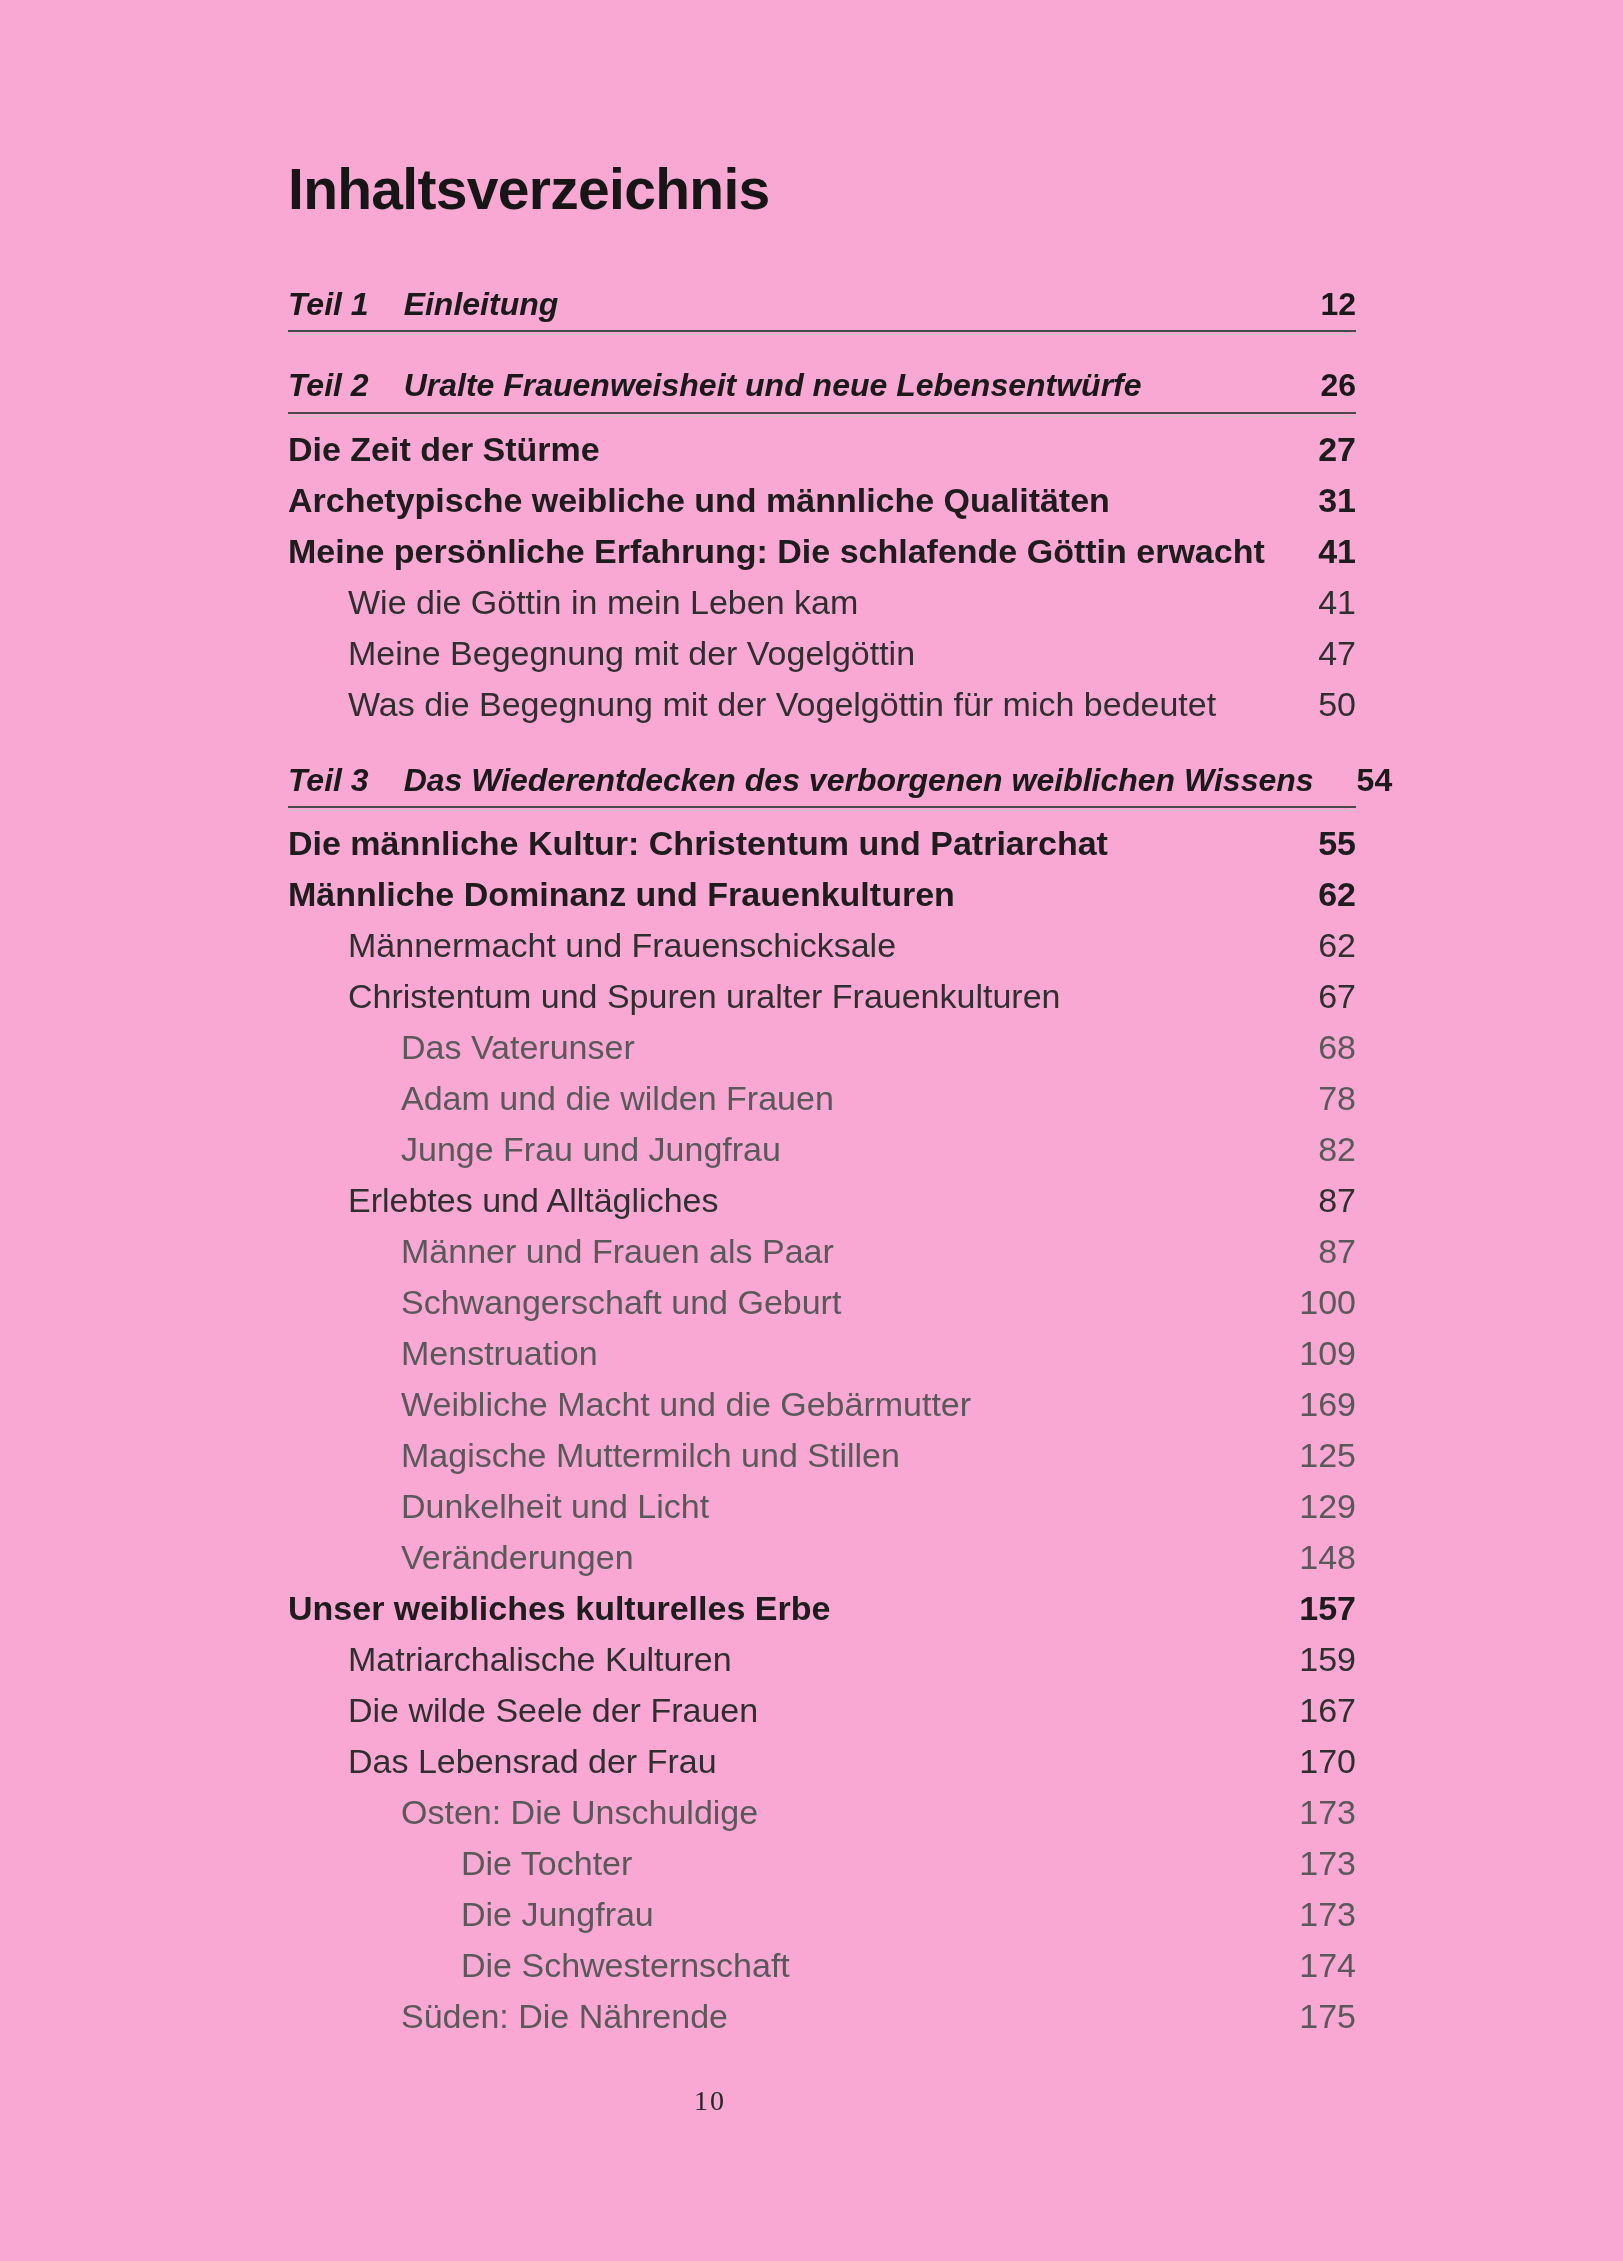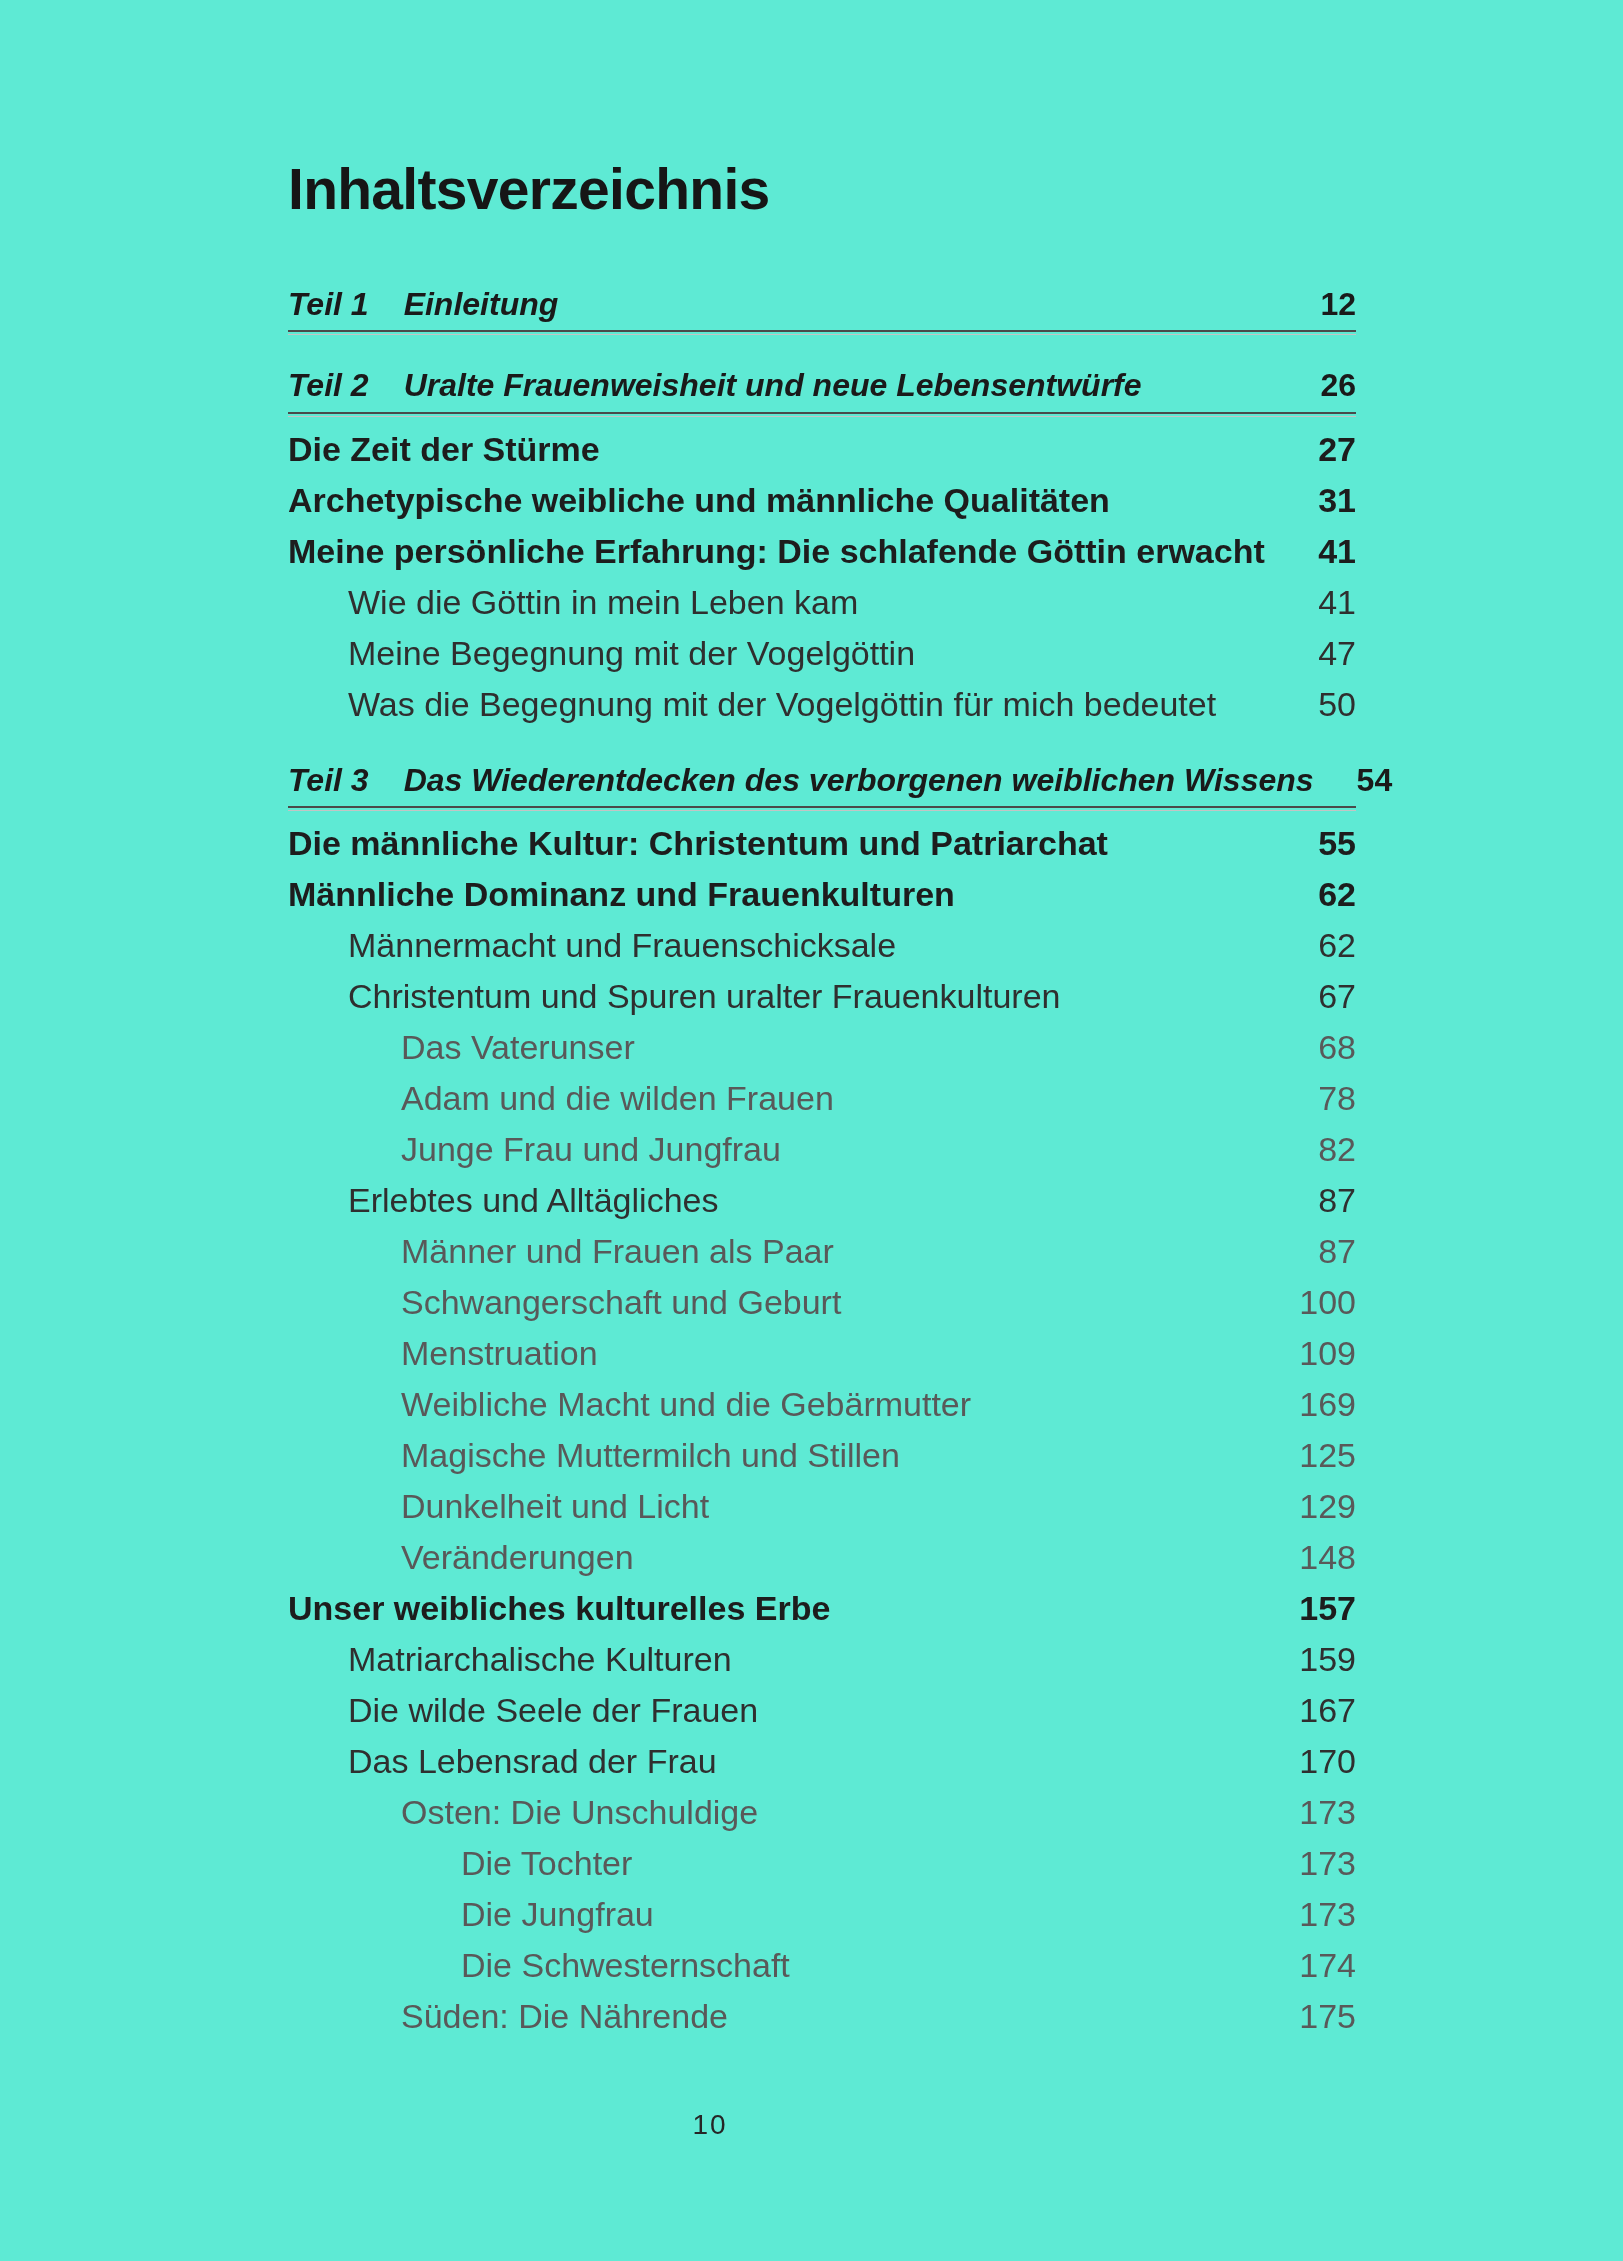--- a/index.html
+++ b/index.html
@@ -4,21 +4,21 @@
 <style>
   html, body {
     margin: 0;
     padding: 0;
     background: #ffffff;
   }
   .page {
     position: relative;
     width: 1624px;
     height: 2261px;
-    background: #5eead4;
+    background: #f9a8d4;
     font-family: "Liberation Sans", sans-serif;
     color: #1c1c1c;
     overflow: hidden;
   }
   .content {
     position: absolute;
     left: 288px;
     width: 1068px;
     top: 0;
   }
@@ -70,25 +70,24 @@
   .lvl1 { font-weight: 700; color: #1d1d1d; }
   .lvl2 { color: #2f2f2f; padding-left: 60px; }
   .lvl3 { color: #595959; padding-left: 113px; }
   .lvl4 { color: #595959; padding-left: 173px; }
   .footer {
     position: absolute;
     left: 0;
     width: 1420px;
     top: 2085px;
     text-align: center;
-    font-family: Liberation Sans, sans-serif;
+    font-family: Liberation Serif, serif;
     font-size: 28px;
     letter-spacing: 2px;
     color: #262626;
-    margin-top: 24px;
   }
 </style>
 </head>
 <body>
 
 <div class="page">
   <div class="content">
 
     <h1 class="title">Inhaltsverzeichnis</h1>
 

